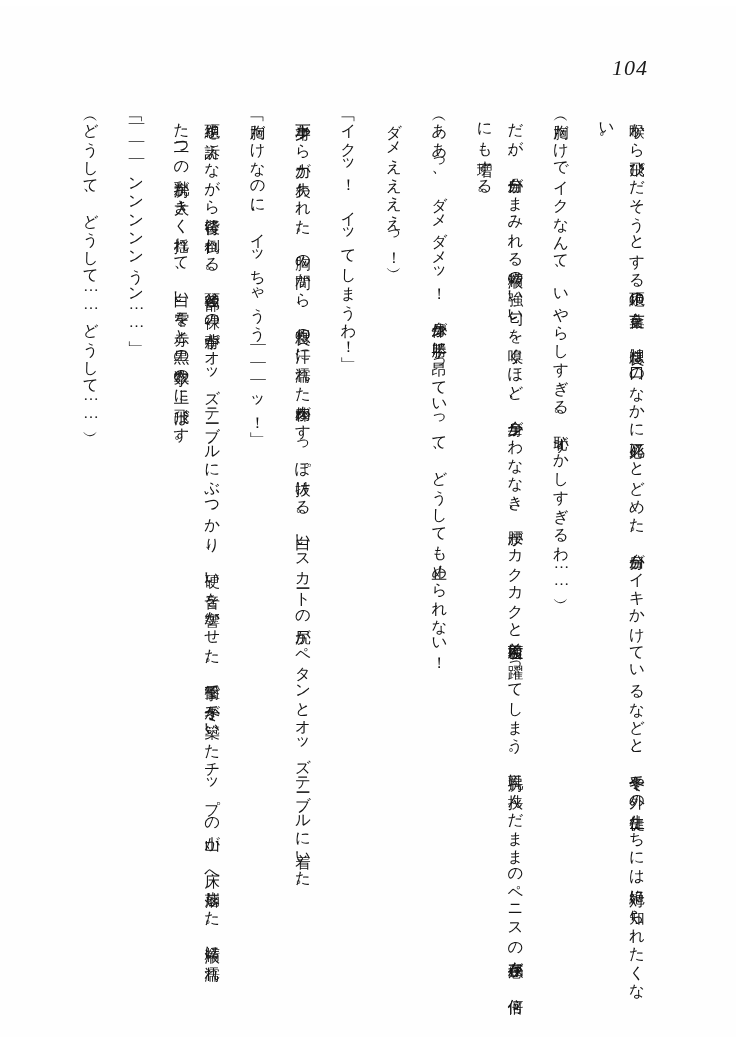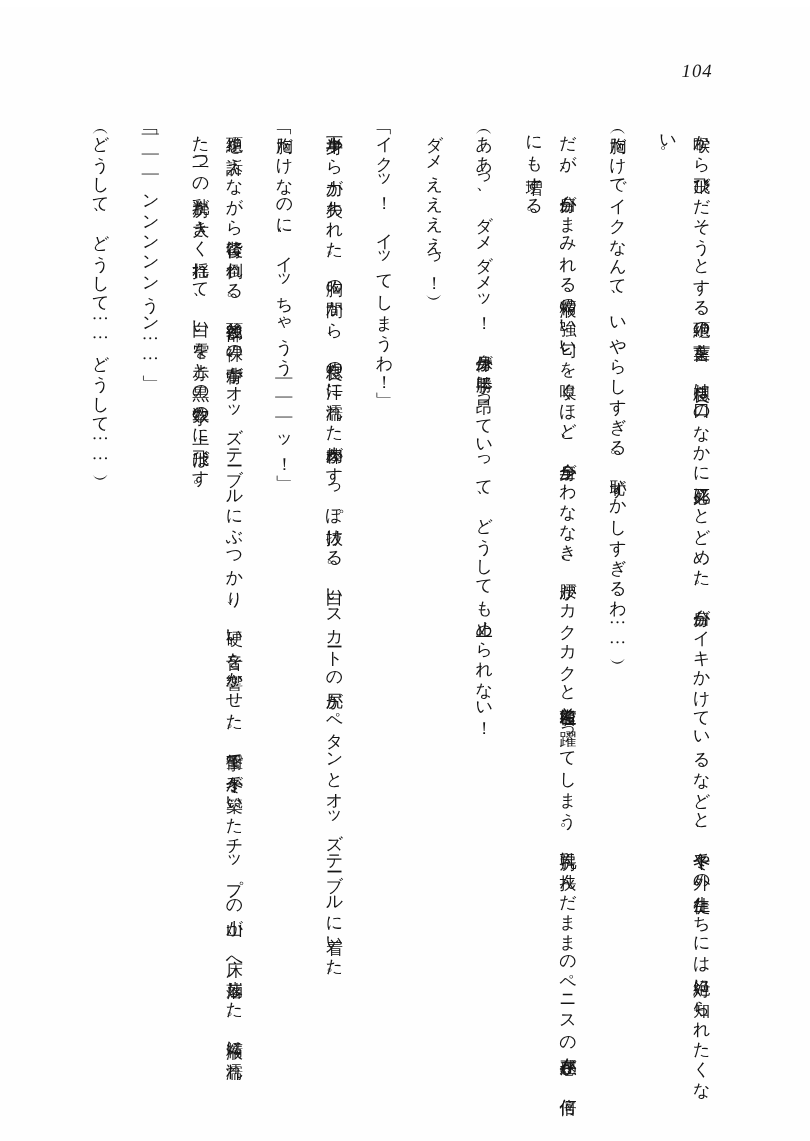--- a/index.html
+++ b/index.html
@@ -28,21 +28,21 @@
     width: 736px;
     height: 6px;
     background: #ffffff;
     border-bottom: 0;
   }
   .page-number {
     position: absolute;
     top: 55px;
     right: 88px;
     font-family: "Liberation Serif", "DejaVu Serif", serif;
-    font-size: 17px;
+    font-size: 22px;
     font-style: italic;
     letter-spacing: 1px;
     color: #1a1a1a;
   }
   .text-block {
     position: absolute;
     top: 112px;
     left: 60px;
     width: 592px;
     height: 880px;

